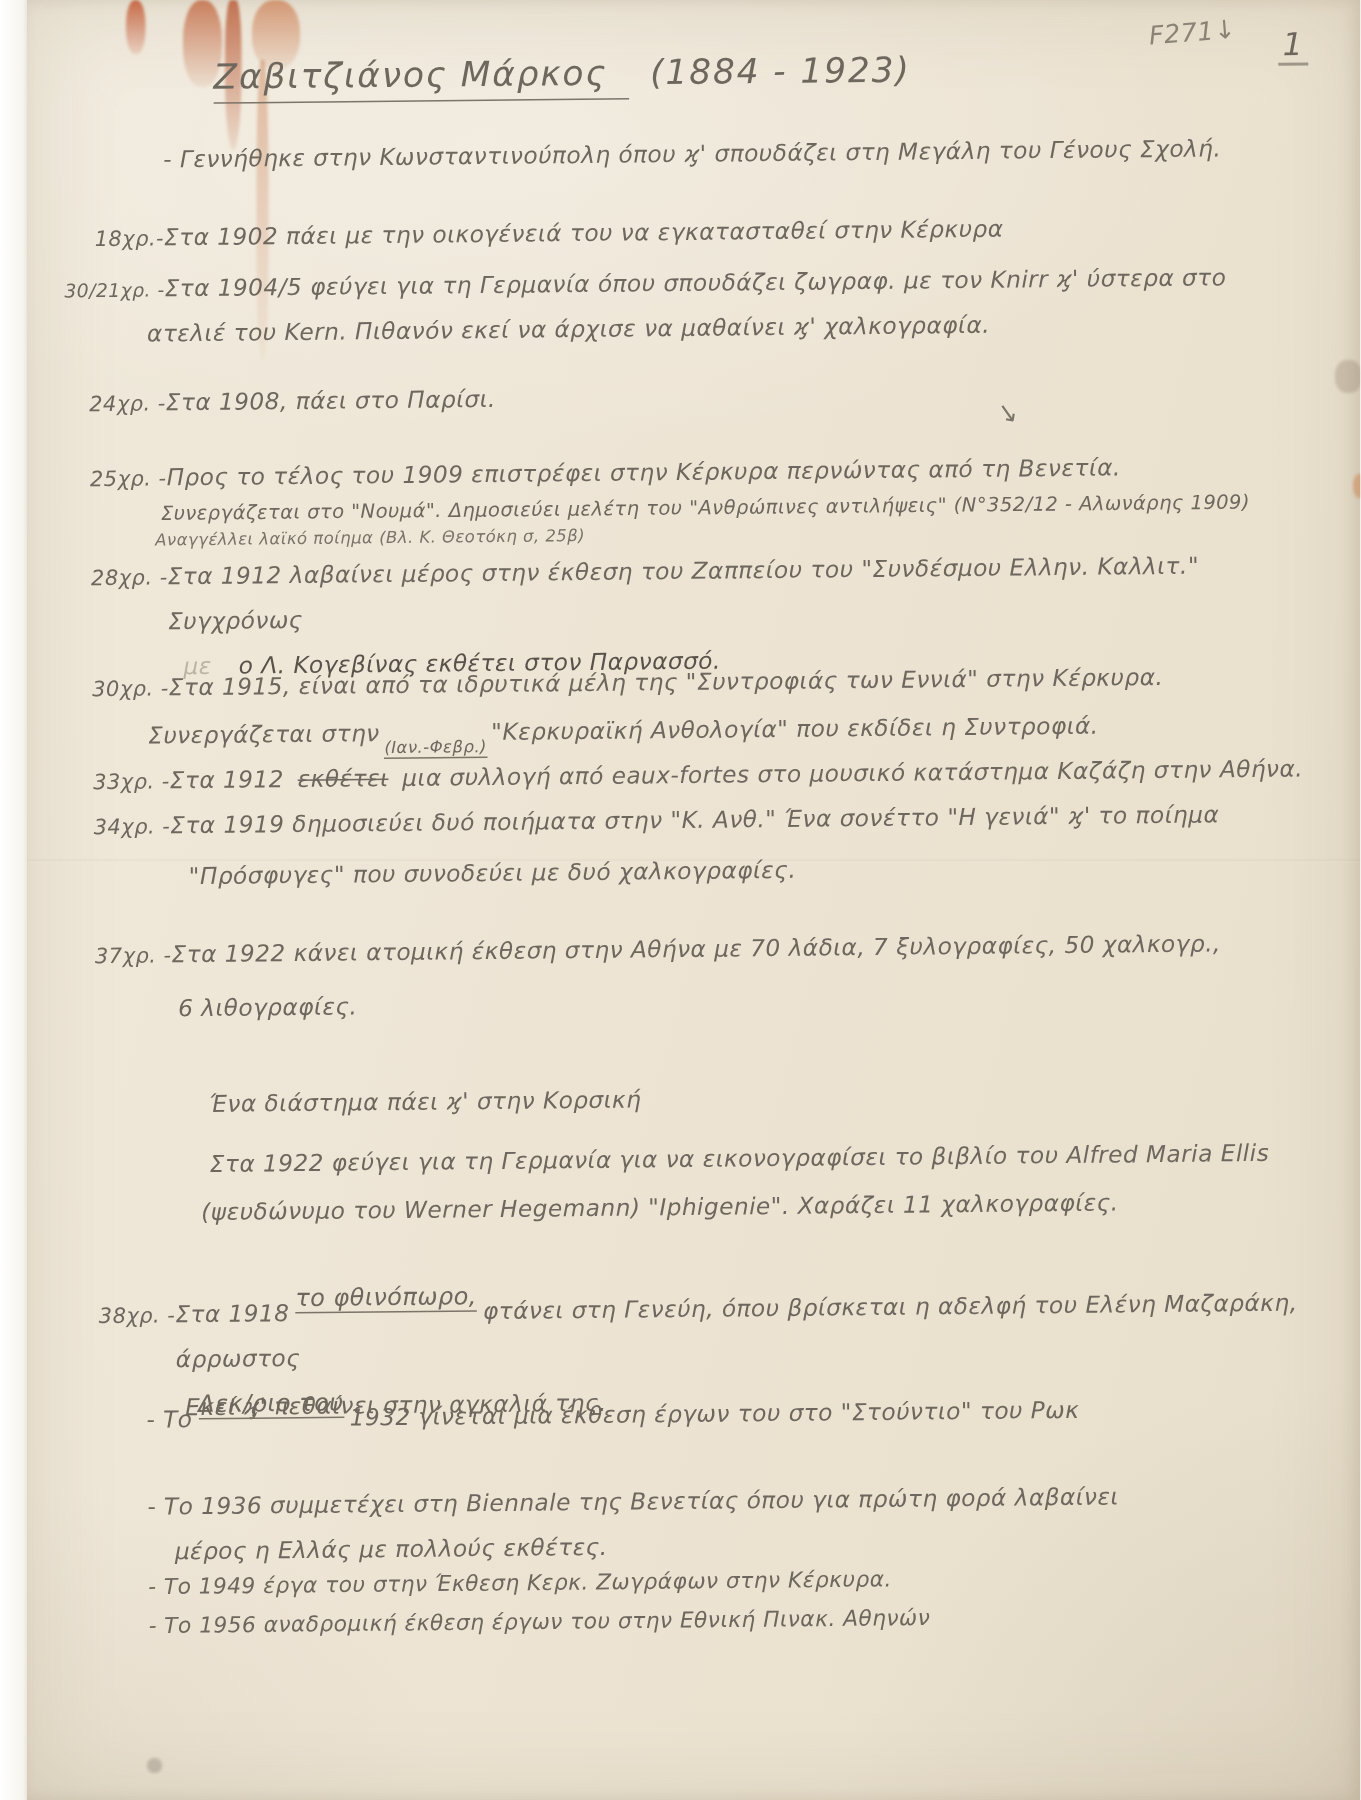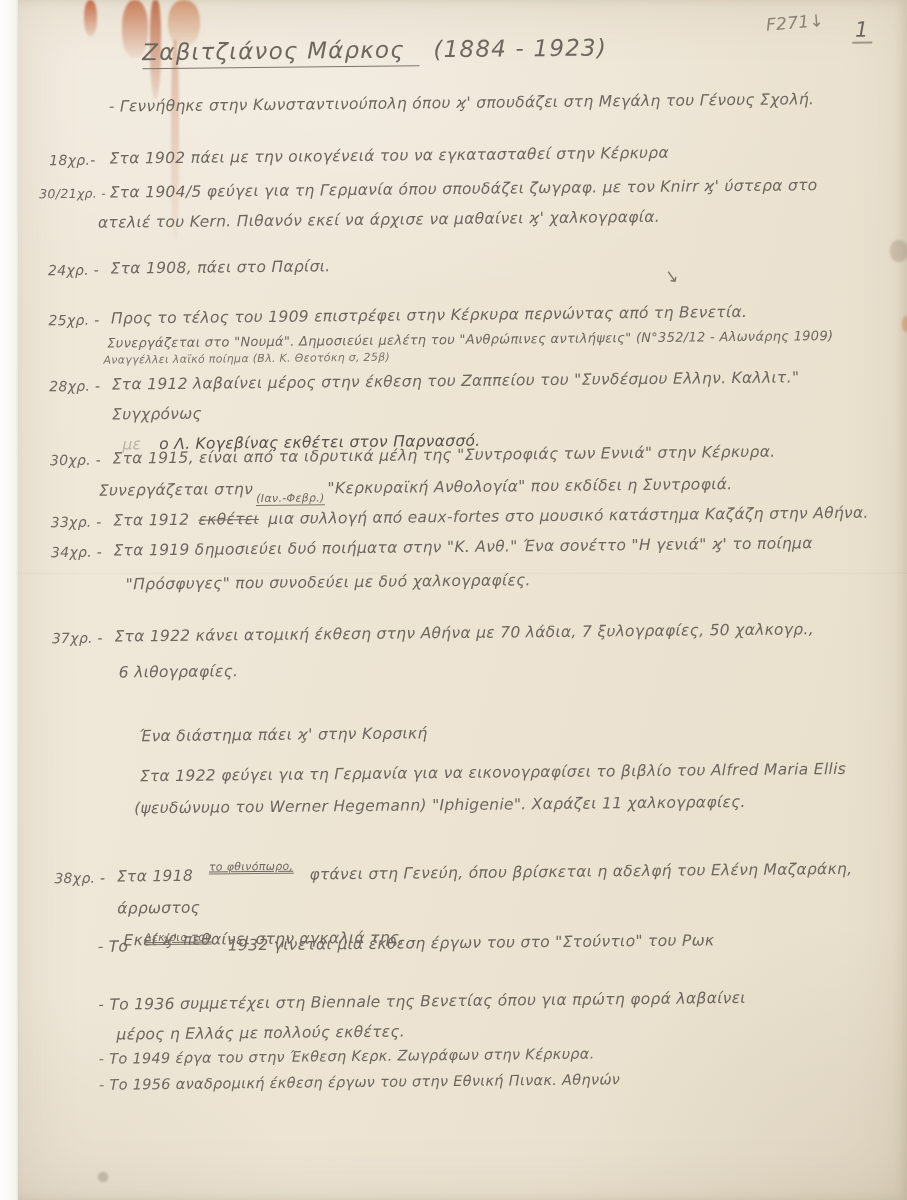--- a/index.html
+++ b/index.html
@@ -64,27 +64,27 @@
   .title .dates{margin-left:6px;}
   .arrow{
     position:absolute;left:668px;top:268px;font-size:17px;color:#7b7468;transform:rotate(10deg);
   }
   .entry{
     position:absolute;left:40px;right:26px;
     display:flex;align-items:flex-start;
     font-size:15.5px;line-height:30px;
   }
   .lab{
-    flex:0 0 74px;text-align:center;font-size:14px;white-space:nowrap;padding-top:1px;font-style:italic;
+    flex:0 0 74px;text-align:right;font-size:14px;white-space:nowrap;padding-top:1px;font-style:italic;
   }
   .txt{flex:1;}
   .l2{display:block;}
   .sub1{display:block;font-size:13px;line-height:19px;margin-left:-4px;}
   .sub2{display:block;font-size:11px;line-height:15px;margin-left:-8px;opacity:.9;}
-  .sup{position:relative;top:-10px;font-size:11px;border-bottom:1px solid #7b7468;margin:0 16px;white-space:nowrap;text-decoration:underline;}
+  .sup{position:relative;top:-10px;font-size:16px;border-bottom:1px solid #7b7468;margin:0 4px;white-space:nowrap;}
   .subins{position:relative;top:8px;font-size:11px;border-bottom:1px solid #7b7468;margin:0 3px;white-space:nowrap;}
   .strike{text-decoration:line-through;margin:0 4px;text-align:right;}
   .faint{opacity:.4;margin-right:18px;}
   .dark{color:#58524a;}
 </style>
 </head>
 <body>
 
 <div class="page">
   <div class="scan-edge"></div>

